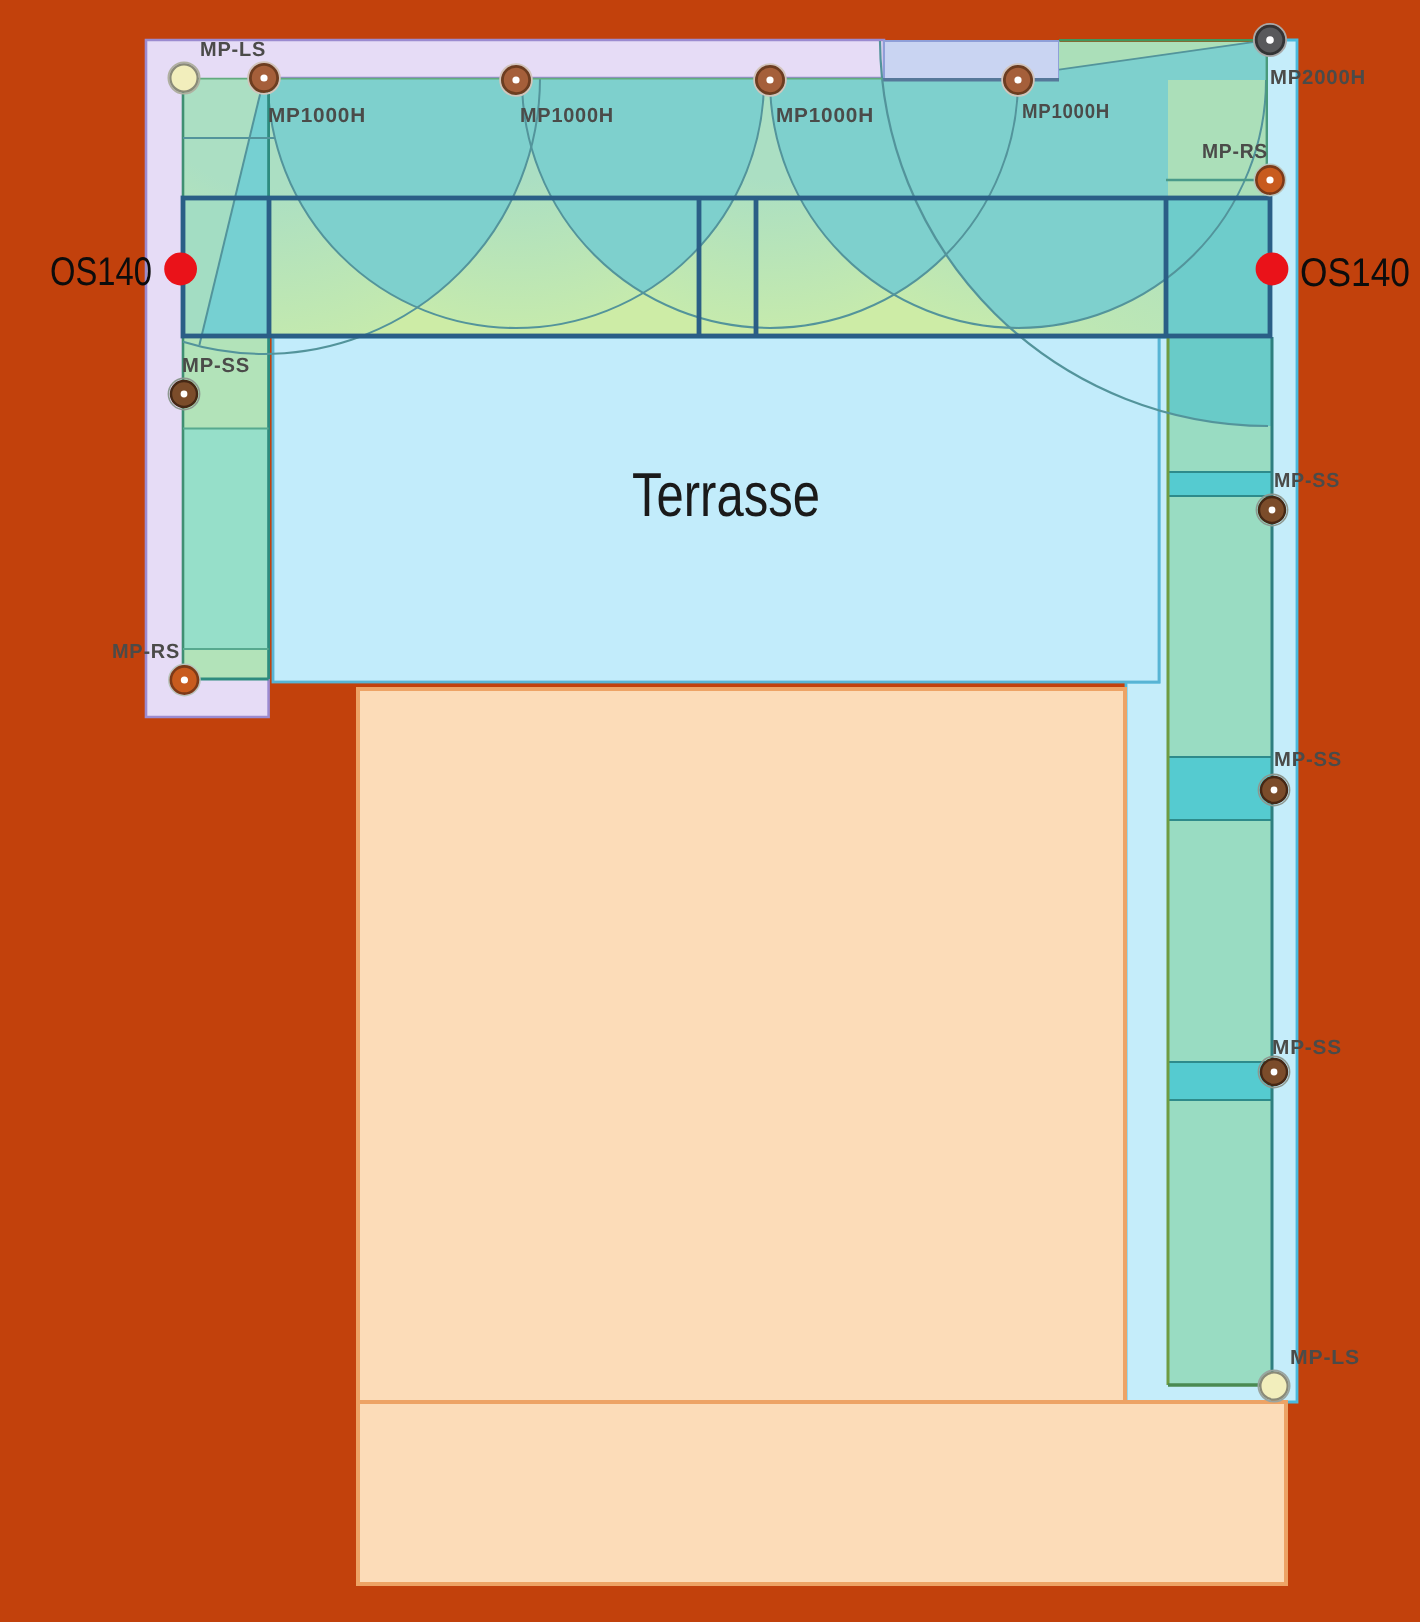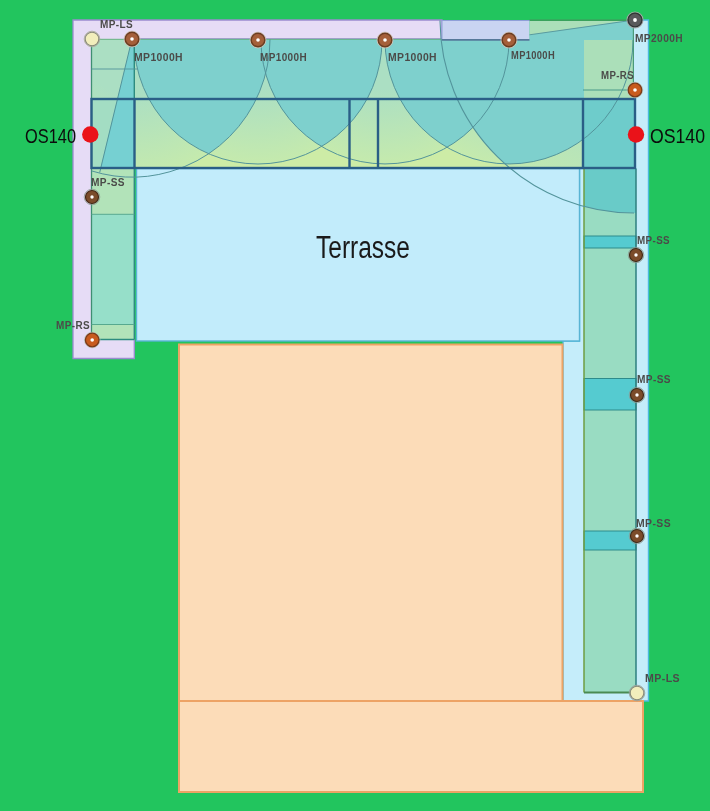--- a/index.html
+++ b/index.html
@@ -1,16 +1,16 @@
 <!DOCTYPE html>
 <html><head>
 <meta charset="utf-8">
 <style>
 html,body{margin:0;padding:0;background:#ffffff;}
-#stage{position:relative;width:710px;height:811px;background:#22c55e;overflow:hidden;}
+#stage{position:relative;width:710px;height:811px;background:#c2410c;overflow:hidden;}
 svg{display:block;}
 text{font-family:"Liberation Sans",sans-serif;}
 .lbl{font-weight:bold;font-size:10.2px;fill:#4b4b49;letter-spacing:0.4px;}
 </style>
 </head>
 <body>
 <div id="stage">
 <svg width="710" height="811" viewBox="0 0 710 811">
 <defs>
 <clipPath id="band">

